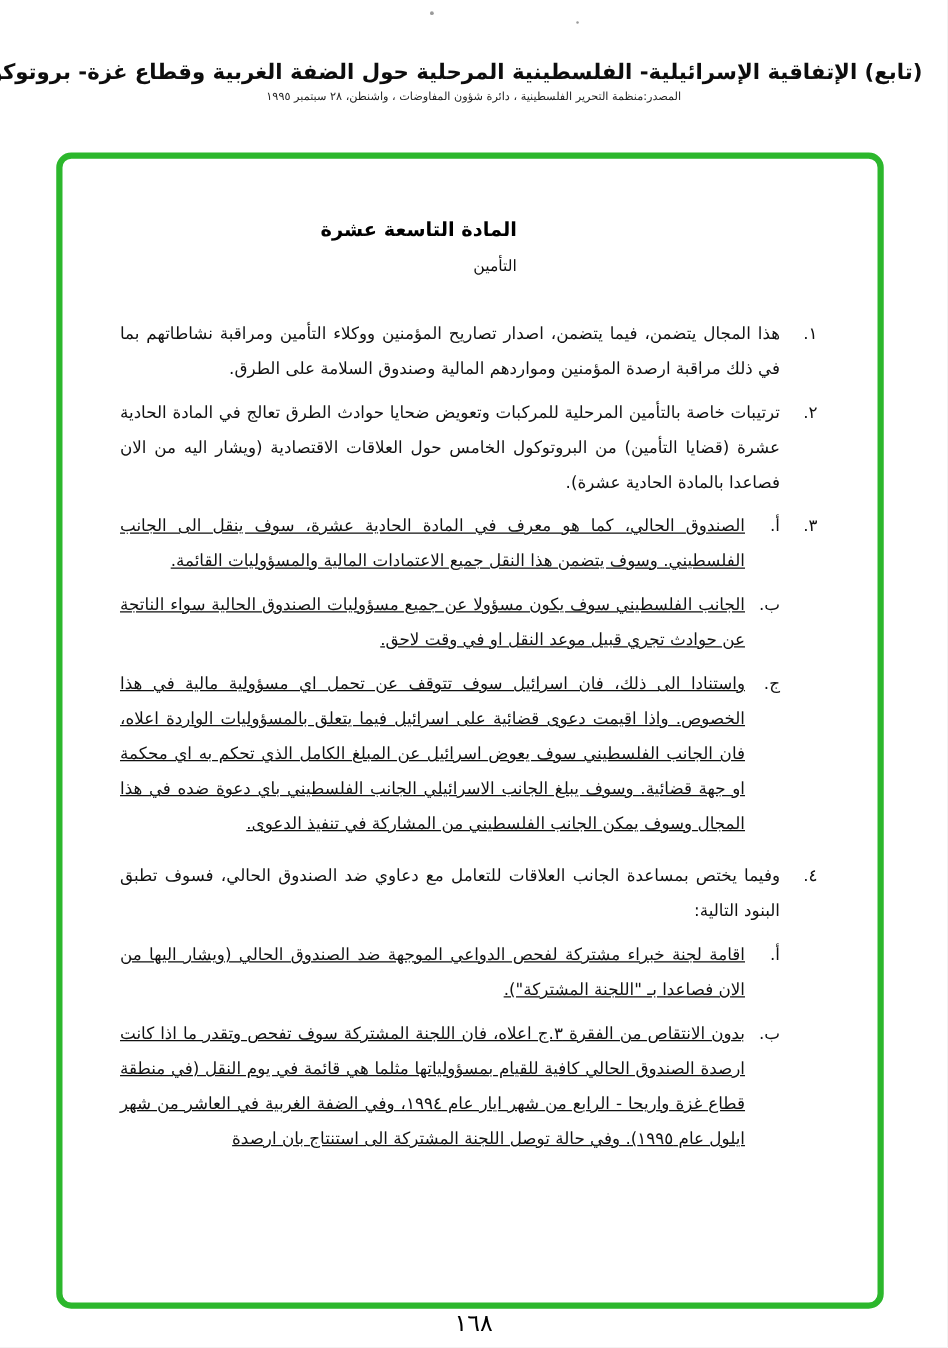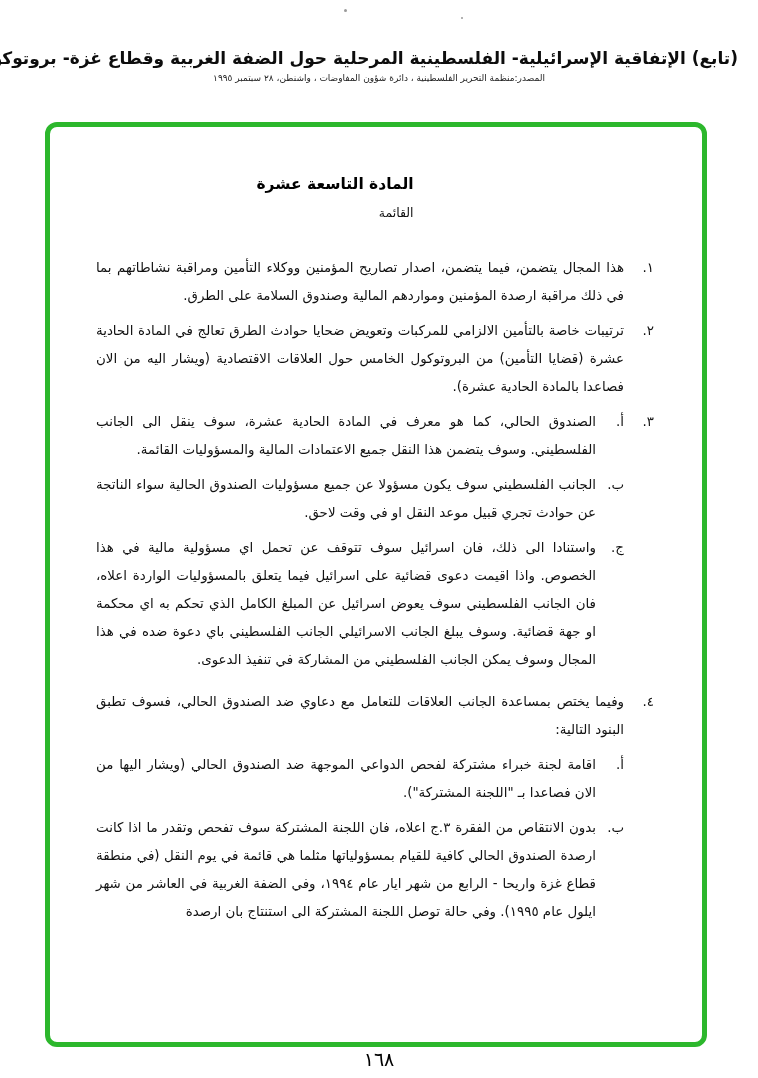--- a/index.html
+++ b/index.html
@@ -90,21 +90,21 @@
   .item-content{flex:1;}
   .sub-list{width:100%;}
   .subitem{
     display:flex;
     margin-bottom:7px;
   }
   .subnum{
     flex:0 0 28px;
     width:28px;
   }
-  .subitem .txt{flex:1;}
+  .subitem .txt{flex:1;text-decoration:underline;}
   .intro-txt{
     text-align:justify;
     margin-bottom:7px;
   }
 
   .page-number{
     position:absolute;
     left:0;right:0;
     bottom:8px;
     text-align:center;
@@ -122,33 +122,33 @@
 
   <header class="doc-header">
     <div class="hdr1">(تابع) الإتفاقية الإسرائيلية- الفلسطينية المرحلية حول الضفة الغربية وقطاع غزة- بروتوكول بخصوص الشؤون المدنية</div>
     <div class="hdr2">المصدر:منظمة التحرير الفلسطينية ، دائرة شؤون المفاوضات ، واشنطن، ٢٨ سبتمبر ١٩٩٥</div>
   </header>
 
   <div class="frame">
 
     <div class="title-block">
       <h1 class="article-title">المادة التاسعة عشرة</h1>
-      <div class="article-subtitle">القائمة</div>
+      <div class="article-subtitle">التأمين</div>
     </div>
 
     <div class="body-text">
 
       <div class="item">
         <span class="num">١.</span>
         <div class="txt">هذا المجال يتضمن، فيما يتضمن، اصدار تصاريح المؤمنين ووكلاء التأمين ومراقبة نشاطاتهم بما في ذلك مراقبة ارصدة المؤمنين ومواردهم المالية وصندوق السلامة على الطرق.</div>
       </div>
 
       <div class="item">
         <span class="num">٢.</span>
-        <div class="txt">ترتيبات خاصة بالتأمين الالزامي للمركبات وتعويض ضحايا حوادث الطرق تعالج في المادة الحادية عشرة (قضايا التأمين) من البروتوكول الخامس حول العلاقات الاقتصادية (ويشار اليه من الان فصاعدا بالمادة الحادية عشرة).</div>
+        <div class="txt">ترتيبات خاصة بالتأمين المرحلية للمركبات وتعويض ضحايا حوادث الطرق تعالج في المادة الحادية عشرة (قضايا التأمين) من البروتوكول الخامس حول العلاقات الاقتصادية (ويشار اليه من الان فصاعدا بالمادة الحادية عشرة).</div>
       </div>
 
       <div class="item">
         <span class="num">٣.</span>
         <div class="sub-list">
           <div class="subitem">
             <span class="subnum">أ.</span>
             <div class="txt">الصندوق الحالي، كما هو معرف في المادة الحادية عشرة، سوف ينقل الى الجانب الفلسطيني. وسوف يتضمن هذا النقل جميع الاعتمادات المالية والمسؤوليات القائمة.</div>
           </div>
           <div class="subitem">

